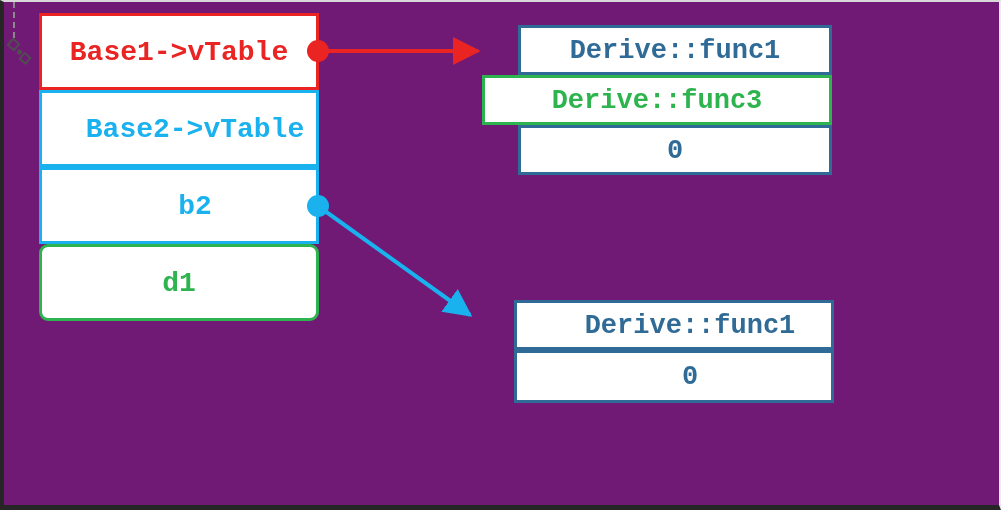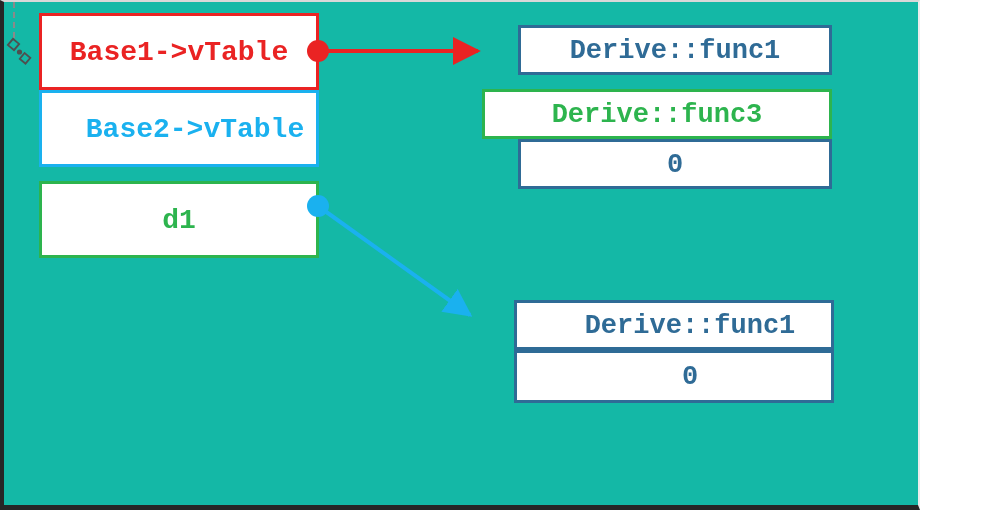--- a/index.html
+++ b/index.html
@@ -1,20 +1,20 @@
 <!DOCTYPE html>
 <html style="--red: #ea2323; --cyan: #1ab1ef; --cyan_border: #3fc3f2; --green: #2db44e; --steel: #2f6b96; --page_border: #262626; --top_border: #d8d8d8; --right_border: #ececec;"><head>
 <meta charset="utf-8">
 <style>
   html,body{margin:0;padding:0;background:#ffffff;}
   #stage{
     position:relative;
-    width:920px;height:510px;
+    width:1001px;height:510px;
     box-sizing:border-box;
-    background:#14b8a6;
+    background:#701a75;
     border-left:4px solid var(--page_border,#1f1f1f);
     border-bottom:5px solid var(--page_border,#2e2e2e);
     border-top:2px solid var(--top_border,#d8d8d8);
     border-right:2px solid var(--right_border,#ececec);
     overflow:hidden;
     font-family:"Liberation Mono","DejaVu Sans Mono",monospace;
     font-weight:bold;
   }
   .cell{
     box-sizing:border-box;
@@ -28,24 +28,24 @@
   #object-memory .cell{height:77px;line-height:74px;font-size:28px;border:3px solid;}
   
   #vtable-base1{position:absolute;left:478px;top:23px;width:350px;}
   #vtable-base1 .cell{height:50px;line-height:46px;font-size:27px;border:3px solid;}
   #vtable-base2{position:absolute;left:474px;top:298px;width:356px;}
   #vtable-base2 .cell{height:50px;line-height:46px;font-size:27px;border:3px solid;}
   #vtable-base2 .cell.tall{height:53px;line-height:49px;}
 
   .bc-red{border-color:var(--red,#ea2323);}
   .bc-cyan{border-color:var(--cyan_border,#3fc3f2);padding-left:32px;}
-  .bc-green{border-color:var(--green,#2db44e);}
+  .bc-green{border-color:var(--green,#2db44e);border-radius:9px;}
   .t-red{color:var(--red,#ea2323);}
   .t-cyan{color:var(--cyan,#1ab1ef);}
-  .t-green{color:var(--green,#2db44e);margin-top:14px;}
+  .t-green{color:var(--green,#2db44e);}
   .t-steel{color:var(--steel,#2f6b96);margin-left:36px;}
 
   #arrow-layer{position:absolute;left:0;top:0;width:995px;height:503px;pointer-events:none;}
   .stroke-red{stroke:var(--red,#ea2323);}
   .stroke-cyan{stroke:var(--cyan,#1ab1ef);}
   .fill-red{fill:var(--red,#ea2323);}
   .fill-cyan{fill:var(--cyan,#1ab1ef);}
 
   #anchor-dash{
     position:absolute;left:9px;top:0;height:36px;width:0;
@@ -62,20 +62,21 @@
 
   <svg id="handle-icon" width="30" height="32" viewBox="0 0 30 32">
     <rect x="4.5" y="3.5" width="8" height="8" transform="rotate(40 8.5 7.5)" fill="none" stroke="#4f4f4f" stroke-width="1.8"></rect>
     <circle cx="14.5" cy="15" r="2.6" fill="#4f4f4f"></circle>
     <rect x="16.5" y="17.5" width="7.5" height="7.5" transform="rotate(40 20 21)" fill="none" stroke="#4f4f4f" stroke-width="1.8"></rect>
   </svg>
 
   <div id="object-memory">
     <div class="cell bc-red t-red">Base1-&gt;vTable</div>
     <div class="cell bc-cyan t-cyan">Base2-&gt;vTable</div>
+    <div class="cell bc-cyan t-cyan">b2</div>
     <div class="cell bc-green t-green">d1</div>
   </div>
 
   <div id="vtable-base1">
     <div class="cell bc-red t-steel">Derive::func1</div>
     <div class="cell bc-red t-green">Derive::func3</div>
     <div class="cell bc-red t-steel">0</div>
   </div>
 
   <div id="vtable-base2">

